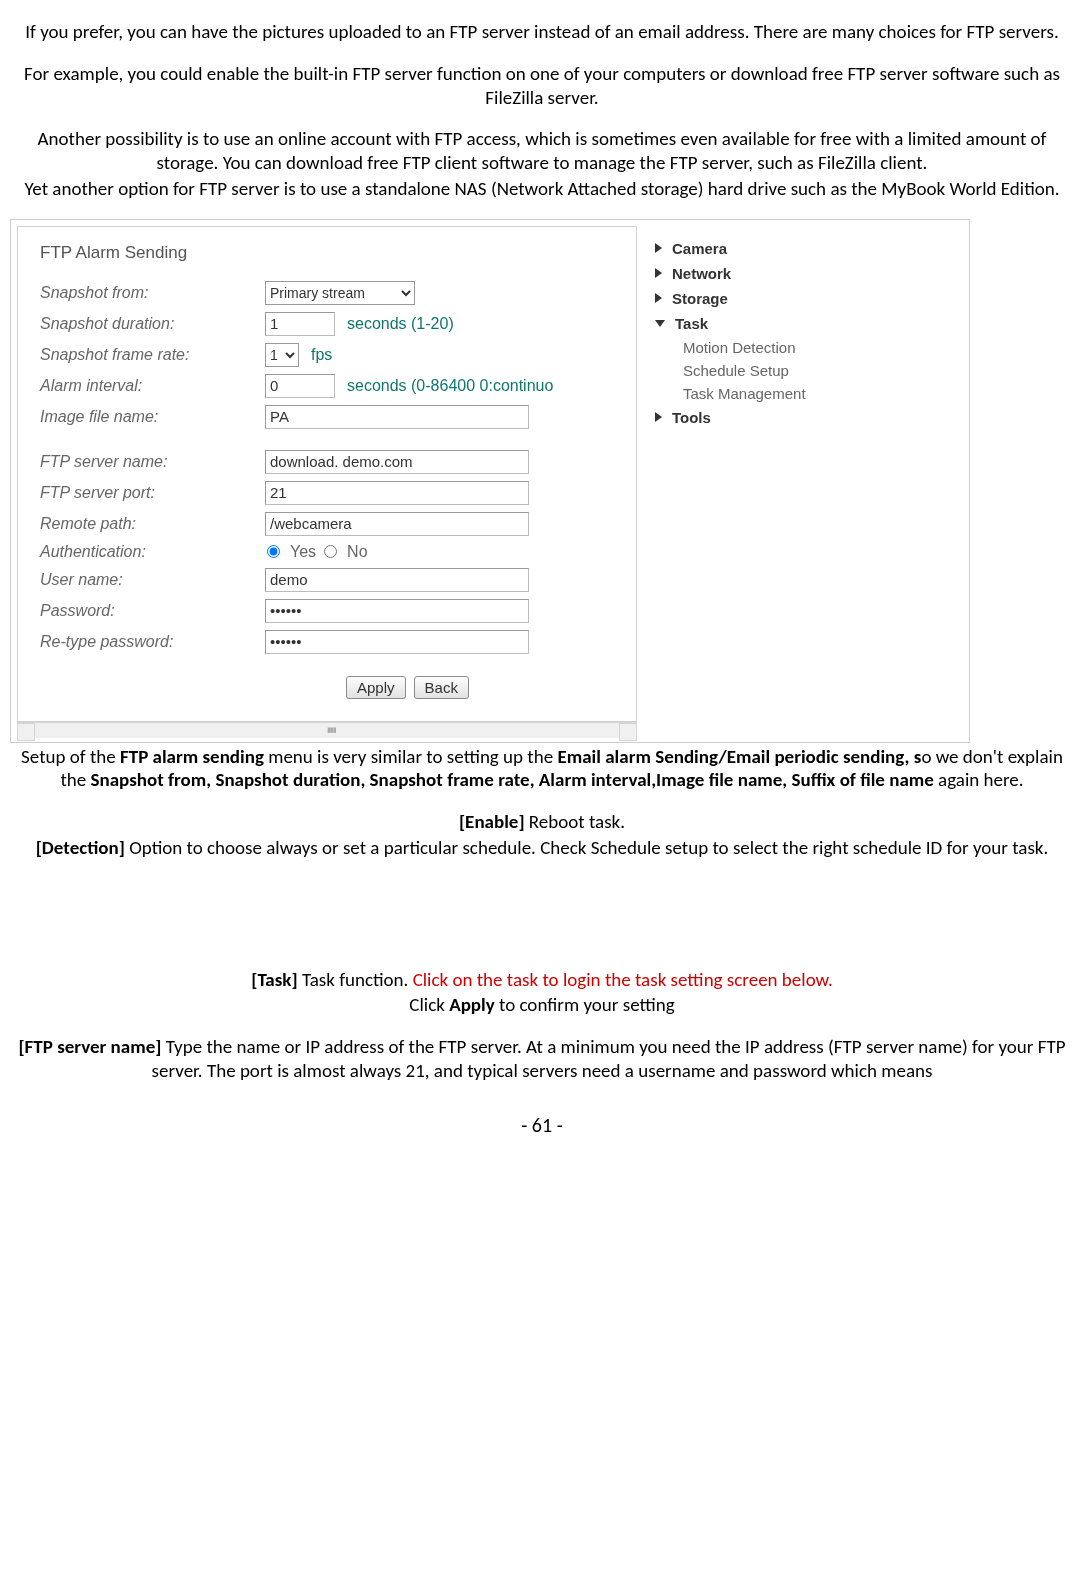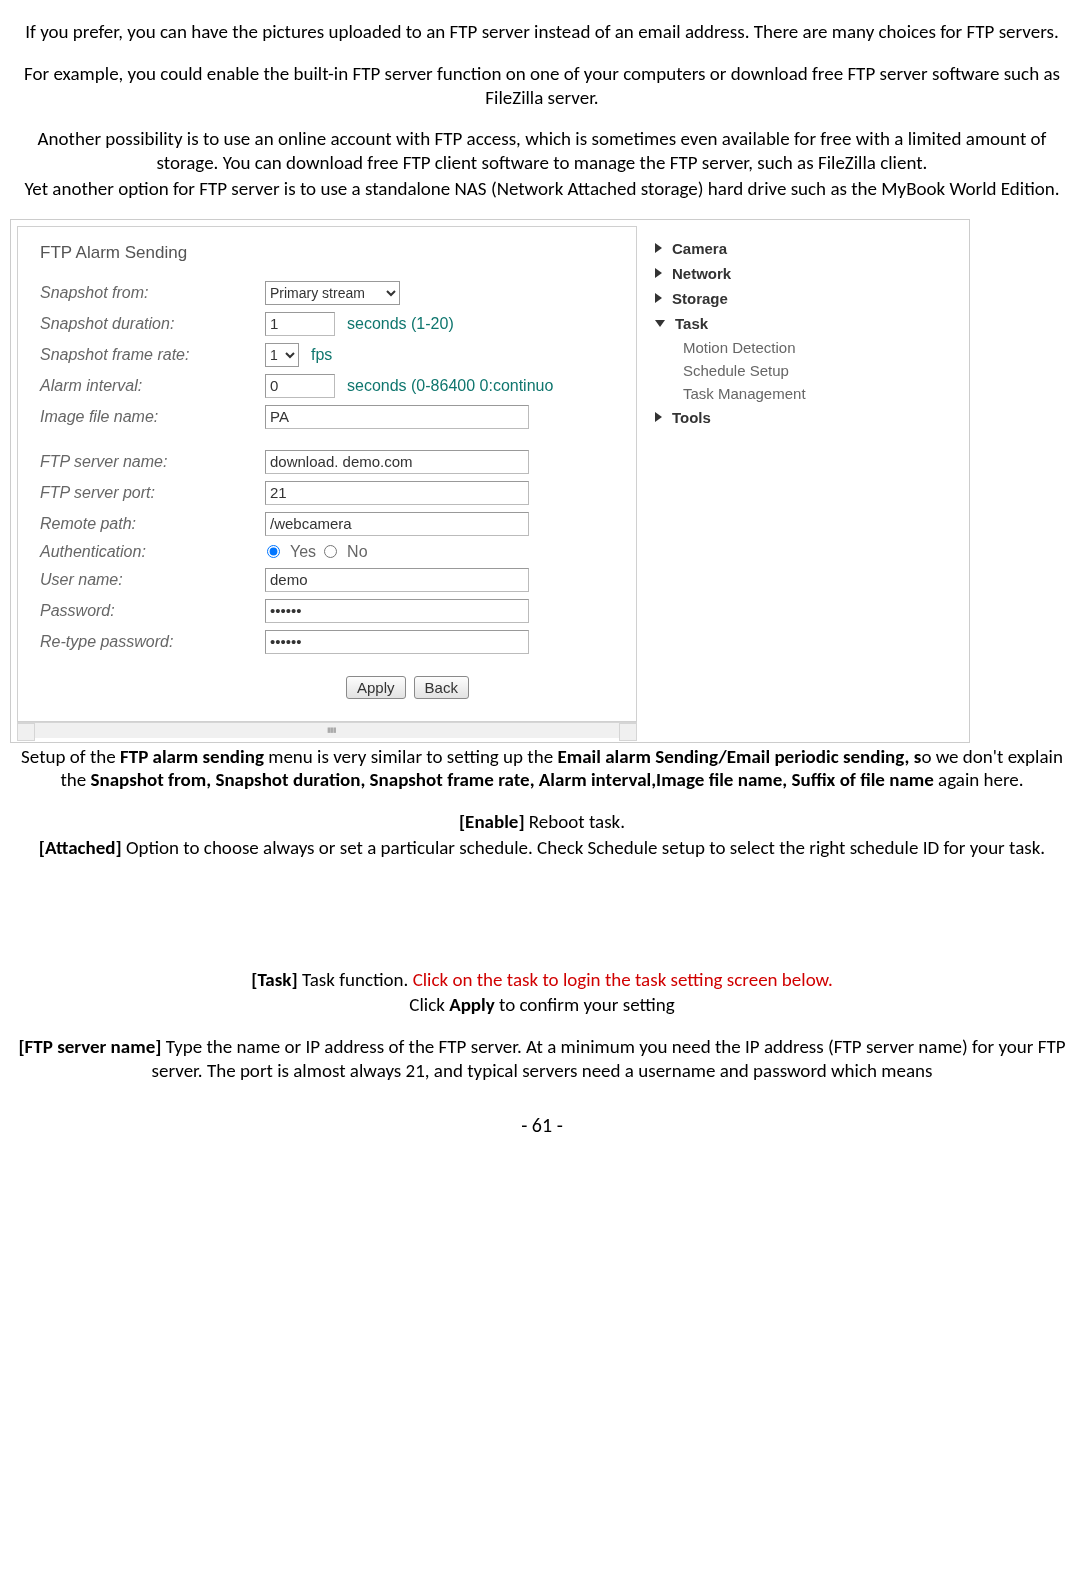--- a/index.html
+++ b/index.html
@@ -67,21 +67,21 @@
   .w70 { width: 70px; }
   .w45 { width: 34px; }
   .w260 { width: 264px; }
   select {
     border: 1px solid #999;
     height: 24px;
     font-size: 14px;
     background: #fff;
     color: #333;
   }
-  .w150 { width: 135px; }
+  .w150 { width: 150px; }
   .radio { margin: 0 4px 0 2px; }
 
   .btnrow { display: flex; gap: 8px; margin: 22px 0 8px 306px; }
   button.sys {
     border: 1px solid #8a8a8a;
     background: linear-gradient(#fdfdfd, #e2e2e2);
     color: #333;
     font-size: 15px;
     padding: 2px 10px;
     border-radius: 3px;
@@ -265,21 +265,21 @@
         </div>
     </div>
   </div>
 </div>
 
 <p class="para">
   <span>Setup of the </span><b>FTP alarm sending</b><span> menu is very similar to setting up the </span><b>Email alarm Sending/Email periodic sending, s</b><span>o we don't explain the </span><b>Snapshot from, Snapshot duration, Snapshot frame rate, Alarm interval,Image file name, Suffix of file name</b><span> again here.</span>
 </p>
 
 <p class="para tight"><b>[Enable]</b><span> Reboot task.</span></p>
-<p class="para"><b>[Attached]</b><span> Option to choose always or set a particular schedule. Check Schedule setup to select the right schedule ID for your task.</span></p>
+<p class="para"><b>[Detection]</b><span> Option to choose always or set a particular schedule. Check Schedule setup to select the right schedule ID for your task.</span></p>
 
 <div style="height:90px"></div>
 
 <p class="para tight"><b>[Task]</b><span> Task function. </span><span class="red">Click on the task to login the task setting screen below.</span></p>
 <p class="para"><span>Click </span><b>Apply</b><span> to confirm your setting</span></p>
 
 <p class="para"><b>[FTP server name]</b><span> Type the name or IP address of the FTP server. At a minimum you need the IP address (FTP server name) for your FTP server. The port is almost always 21, and typical servers need a username and password which means</span></p>
 
 <div class="pagenum">- 61 -</div>
 

